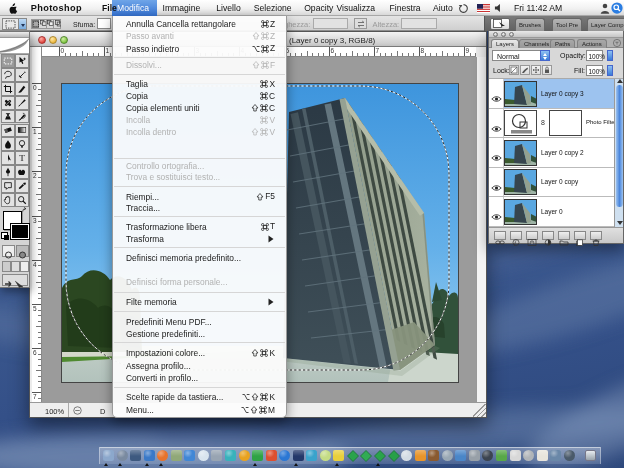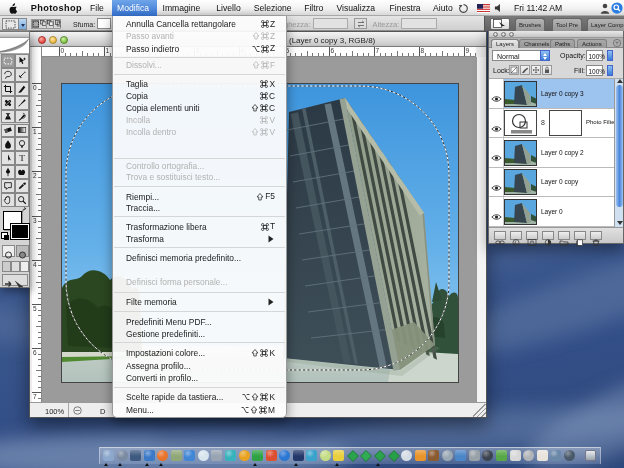--- a/index.html
+++ b/index.html
@@ -790,26 +790,26 @@
           <path d="M6 3 L12 7 L9 7 L10 9 Z" fill="#222"></path>
         </svg></div>
 </div>
 
 <div id="menubar">
       <svg width="9" height="11" viewBox="0 0 17 20" style="position:absolute;left:9px;top:2.5px">
         <path fill="#111" d="M11.5 0 c0.3 1.4 -0.3 2.8 -1.1 3.8 c-0.9 1 -2.3 1.8 -3.6 1.7 c-0.3 -1.3 0.4 -2.7 1.2 -3.6 C8.9 0.9 10.4 0.1 11.5 0 Z M14.8 7.3 c-1.8 -1.1 -4.2 -0.6 -5.2 -0.1 c-0.4 0.2 -1 0.2 -1.5 0 C7 6.7 5.3 6.3 3.8 7.2 C1.9 8.3 0.8 10.6 1.1 13.2 c0.3 2.6 1.5 5 2.9 6.3 c0.7 0.7 1.5 0.7 2.1 0.4 c0.6 -0.2 1.3 -0.4 2.3 -0.4 c1 0 1.6 0.2 2.2 0.4 c0.7 0.3 1.4 0.3 2.1 -0.4 c1.2 -1.2 2.2 -3 2.7 -4.6 c-1.6 -0.8 -2.6 -2.3 -2.6 -4.1 c0 -1.6 0.8 -2.9 2 -3.5 Z"></path>
       </svg>
 <div class="mbhl"></div>
 <span class="mbi" style="left:30.8px;font-weight:bold;font-size:9.2px;letter-spacing:0.35px;">Photoshop</span>
-<span class="mbi" style="left:90.0px;">File</span>
+<span class="mbi" style="left:102px;font-weight:bold;">File</span>
 <span class="mbi" style="left:117.0px;color:#fff;">Modifica</span>
 <span class="mbi" style="left:162.5px;">Immagine</span>
 <span class="mbi" style="left:216.3px;">Livello</span>
 <span class="mbi" style="left:253.8px;">Selezione</span>
-<span class="mbi" style="left:304.2px;">Filtro</span>
+<span class="mbi" style="left:304.2px;">Opacity</span>
 <span class="mbi" style="left:336.5px;">Visualizza</span>
 <span class="mbi" style="left:389.6px;">Finestra</span>
 <span class="mbi" style="left:433.1px;">Aiuto</span>
 <svg width="11" height="11" viewBox="0 0 20 20" style="position:absolute;left:458px;top:2.5px">
         <path d="M10 3 a7 7 0 1 1 -6.5 4.3" stroke="#444" stroke-width="2" fill="none"></path>
         <path d="M1.5 3.5 L5 8.5 L8 3.5 Z" fill="#444"></path>
       </svg>
 <svg width="13" height="9" viewBox="0 0 13 9" style="position:absolute;left:477px;top:3.5px">
         <rect width="13" height="9" fill="#c33"></rect>
         <rect y="1.3" width="13" height="1.1" fill="#fff"></rect>

